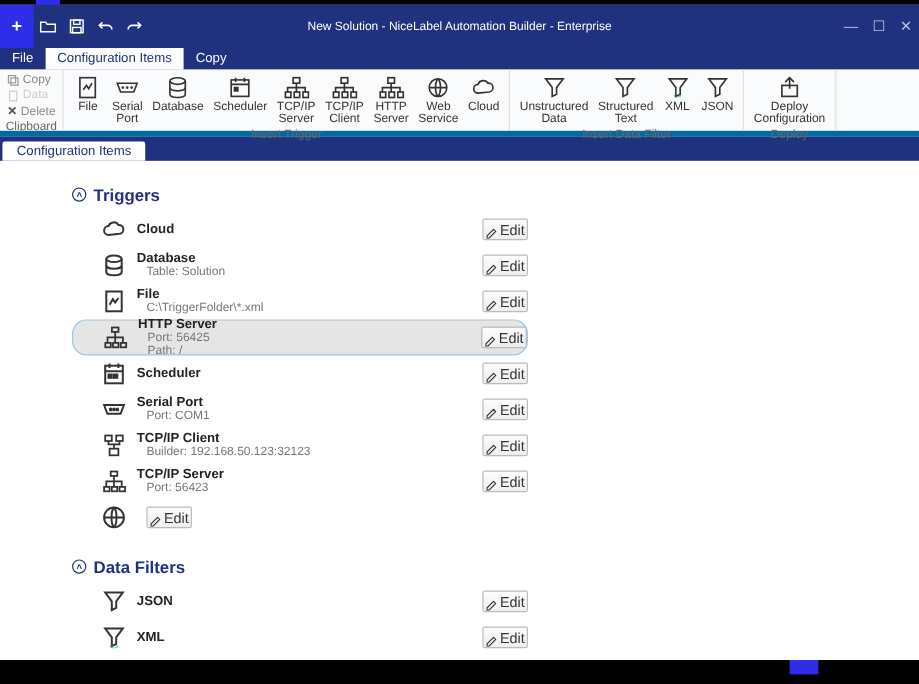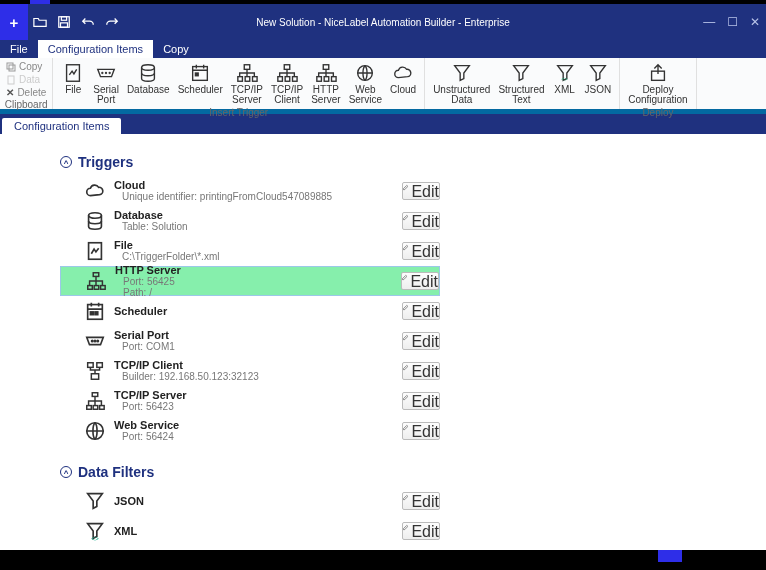--- a/index.html
+++ b/index.html
@@ -40,26 +40,26 @@
 
   
   .breadcrumb-bar { height:20px; background:#1f317f; display:flex; align-items:flex-end; }
   .crumb { background:#fff; color:#1f317f; padding:2px 12px; font-size:11px; border-top-left-radius:2px; border-top-right-radius:2px; margin-left:2px; }
 
   
   .content { position:absolute; left:0; right:0; top:130px; bottom:0; overflow:auto; background:#fff; padding:20px 0 10px 60px; }
   .section-header { display:flex; align-items:center; gap:6px; color:#1f317f; font-size:14px; font-weight:600; margin-bottom:6px; }
   .collapse-icon { width:12px; height:12px; border:1px solid #1f317f; border-radius:50%; display:flex; align-items:center; justify-content:center; font-size:8px; color:#1f317f; }
   .item-row { display:flex; align-items:center; height:30px; padding-left:24px; width:380px; }
-  .item-row.selected { background:#86efac; border:1px solid #9cc8e8; border-radius:0; }
+  .item-row.selected { background:#e5e5e5; border:1px solid #9cc8e8; border-radius:12px; }
   .item-icon { width:22px; height:22px; margin-right:8px; display:flex; align-items:center; justify-content:center; flex-shrink:0; }
   .item-text { flex:1; display:flex; flex-direction:column; justify-content:center; line-height:11px; }
   .item-title { font-size:11px; font-weight:600; color:#222; }
   .item-sub { font-size:10px; color:#777; padding-left:8px; }
-  .edit-btn { background:linear-gradient(#fdfdfd,#eee); border:1px solid #bbb; border-radius:2px; width:38px; height:18px; display:flex; align-items:flex-start; justify-content:center; gap:3px; font-size:16px; color:#333; margin-left:8px; }
+  .edit-btn { background:linear-gradient(#fdfdfd,#eee); border:1px solid #bbb; border-radius:2px; width:38px; height:18px; display:flex; align-items:flex-end; justify-content:center; gap:3px; font-size:12px; color:#333; margin-left:8px; }
   .edit-btn svg { width:9px; height:9px; }
   .data-filter .item-title { font-weight:600; }
   .spacer { height:18px; }
 </style>
 </head>
 <body>
 
 <div class="outer">
   <div class="accent1"></div>
   <div class="accent2"></div>
@@ -257,20 +257,21 @@
           </div>
         <div class="ribbon-btn">
             <div class="icon">
               <svg viewBox="0 0 24 24" fill="none" stroke="#333" stroke-width="1.5">
                 <path d="M4 4h16l-6 8v6l-4 2v-8z"></path>
               </svg>
             </div>
             <div class="lbl">JSON</div>
           </div>
       </div>
+      <div class="ribbon-group-label">Insert Data Filter</div>
     </div>
 
     <div class="ribbon-group">
       <div class="ribbon-group-items">
         <div class="ribbon-btn">
             <div class="icon">
               <svg viewBox="0 0 24 24" fill="none" stroke="#333" stroke-width="1.5">
                 <rect x="5" y="10" width="14" height="10"></rect>
                 <path d="M12 3v10M8 7l4-4 4 4"></path>
               </svg>
@@ -293,21 +294,20 @@
     </div>
     <div id="triggers-list">
         <div class="item-row">
           <div class="item-icon">
             <svg viewBox="0 0 24 24" fill="none" stroke="#333" stroke-width="1.8">
               <path d="M7 17a4 4 0 010-8 5 5 0 019-1 4 4 0 011 8z"></path>
             </svg>
           </div>
           <div class="item-text">
             <div class="item-title">Cloud</div>
-            <div class="item-sub">Unique identifier: printingFromCloud547089885</div>
           </div>
           <div class="edit-btn">
             <svg viewBox="0 0 10 10" fill="none" stroke="#333" stroke-width="1">
               <path d="M7 1l2 2-6 6H1V7z"></path>
             </svg>
             <span>Edit</span>
           </div>
         </div>
         <div class="item-row">
           <div class="item-icon">
@@ -448,24 +448,20 @@
             <span>Edit</span>
           </div>
         </div>
         <div class="item-row">
           <div class="item-icon">
             <svg viewBox="0 0 24 24" fill="none" stroke="#333" stroke-width="1.8">
               <circle cx="12" cy="12" r="9"></circle>
               <path d="M3 12h18M12 3c3 3 3 15 0 18M12 3c-3 3-3 15 0 18"></path>
             </svg>
           </div>
-          <div class="item-text">
-            <div class="item-title">Web Service</div>
-            <div class="item-sub">Port: 56424</div>
-          </div>
           <div class="edit-btn">
             <svg viewBox="0 0 10 10" fill="none" stroke="#333" stroke-width="1">
               <path d="M7 1l2 2-6 6H1V7z"></path>
             </svg>
             <span>Edit</span>
           </div>
         </div>
       </div>
     <div class="spacer"></div>
     <div class="section-header">

